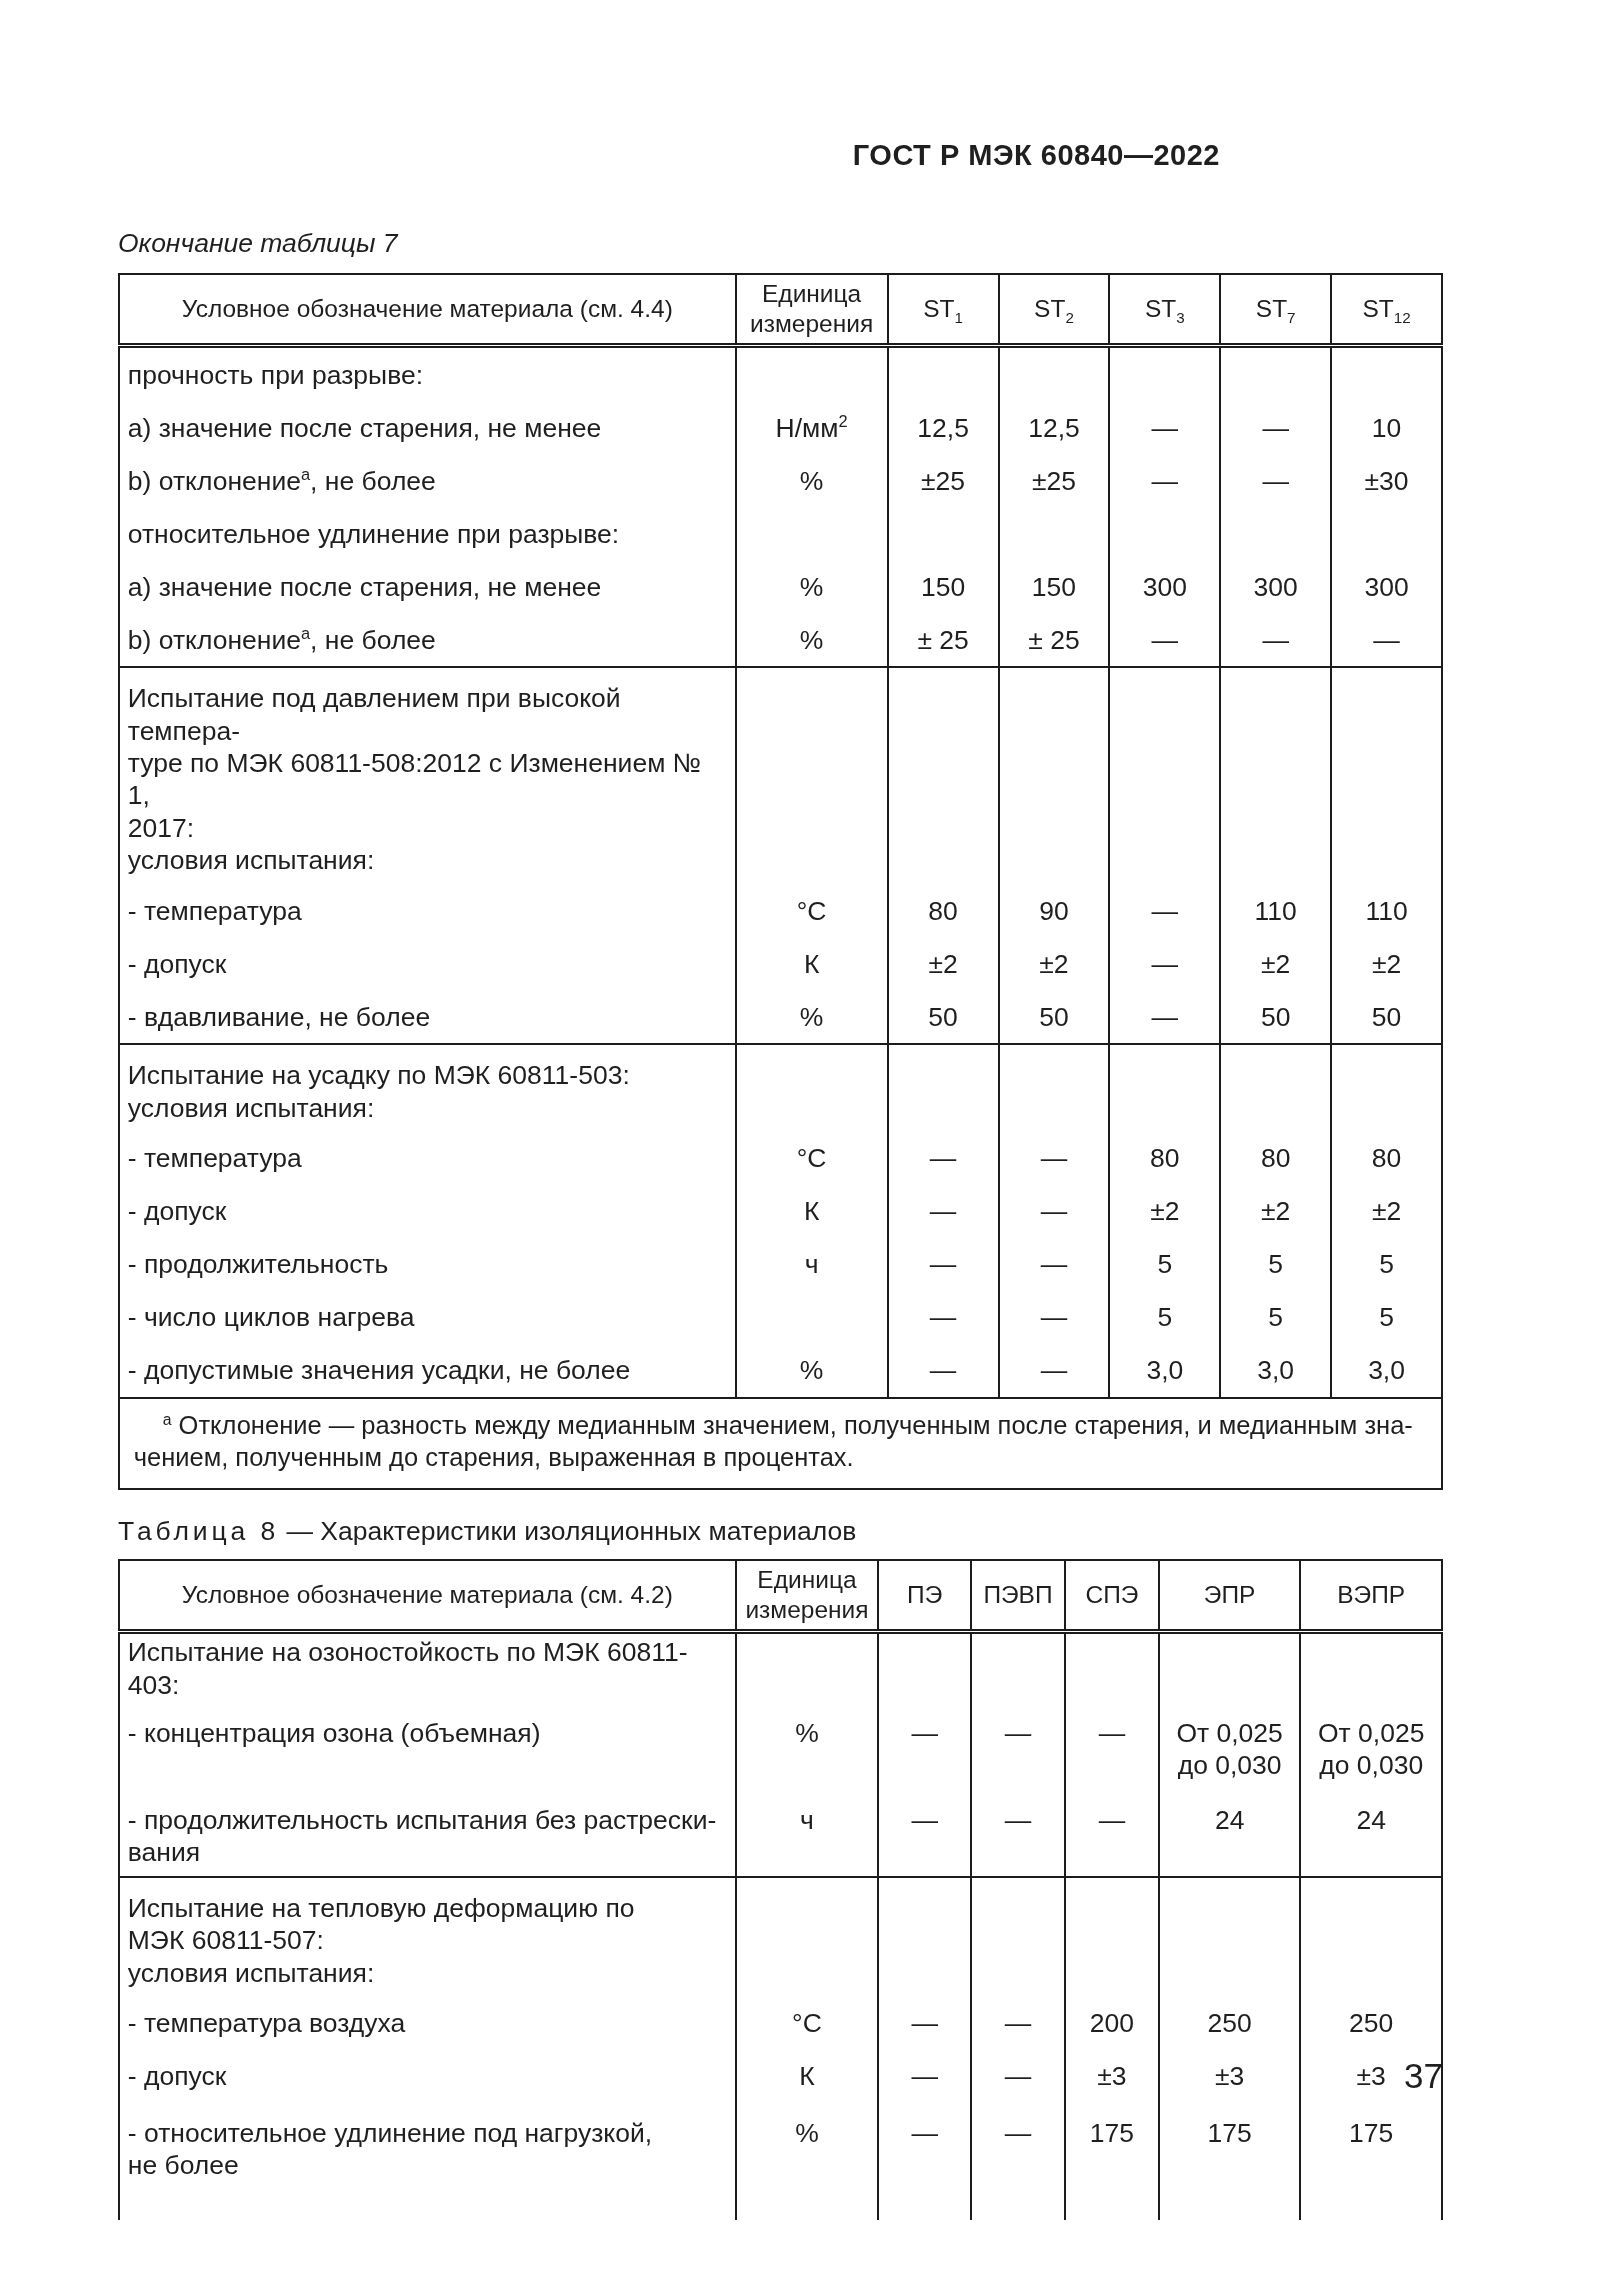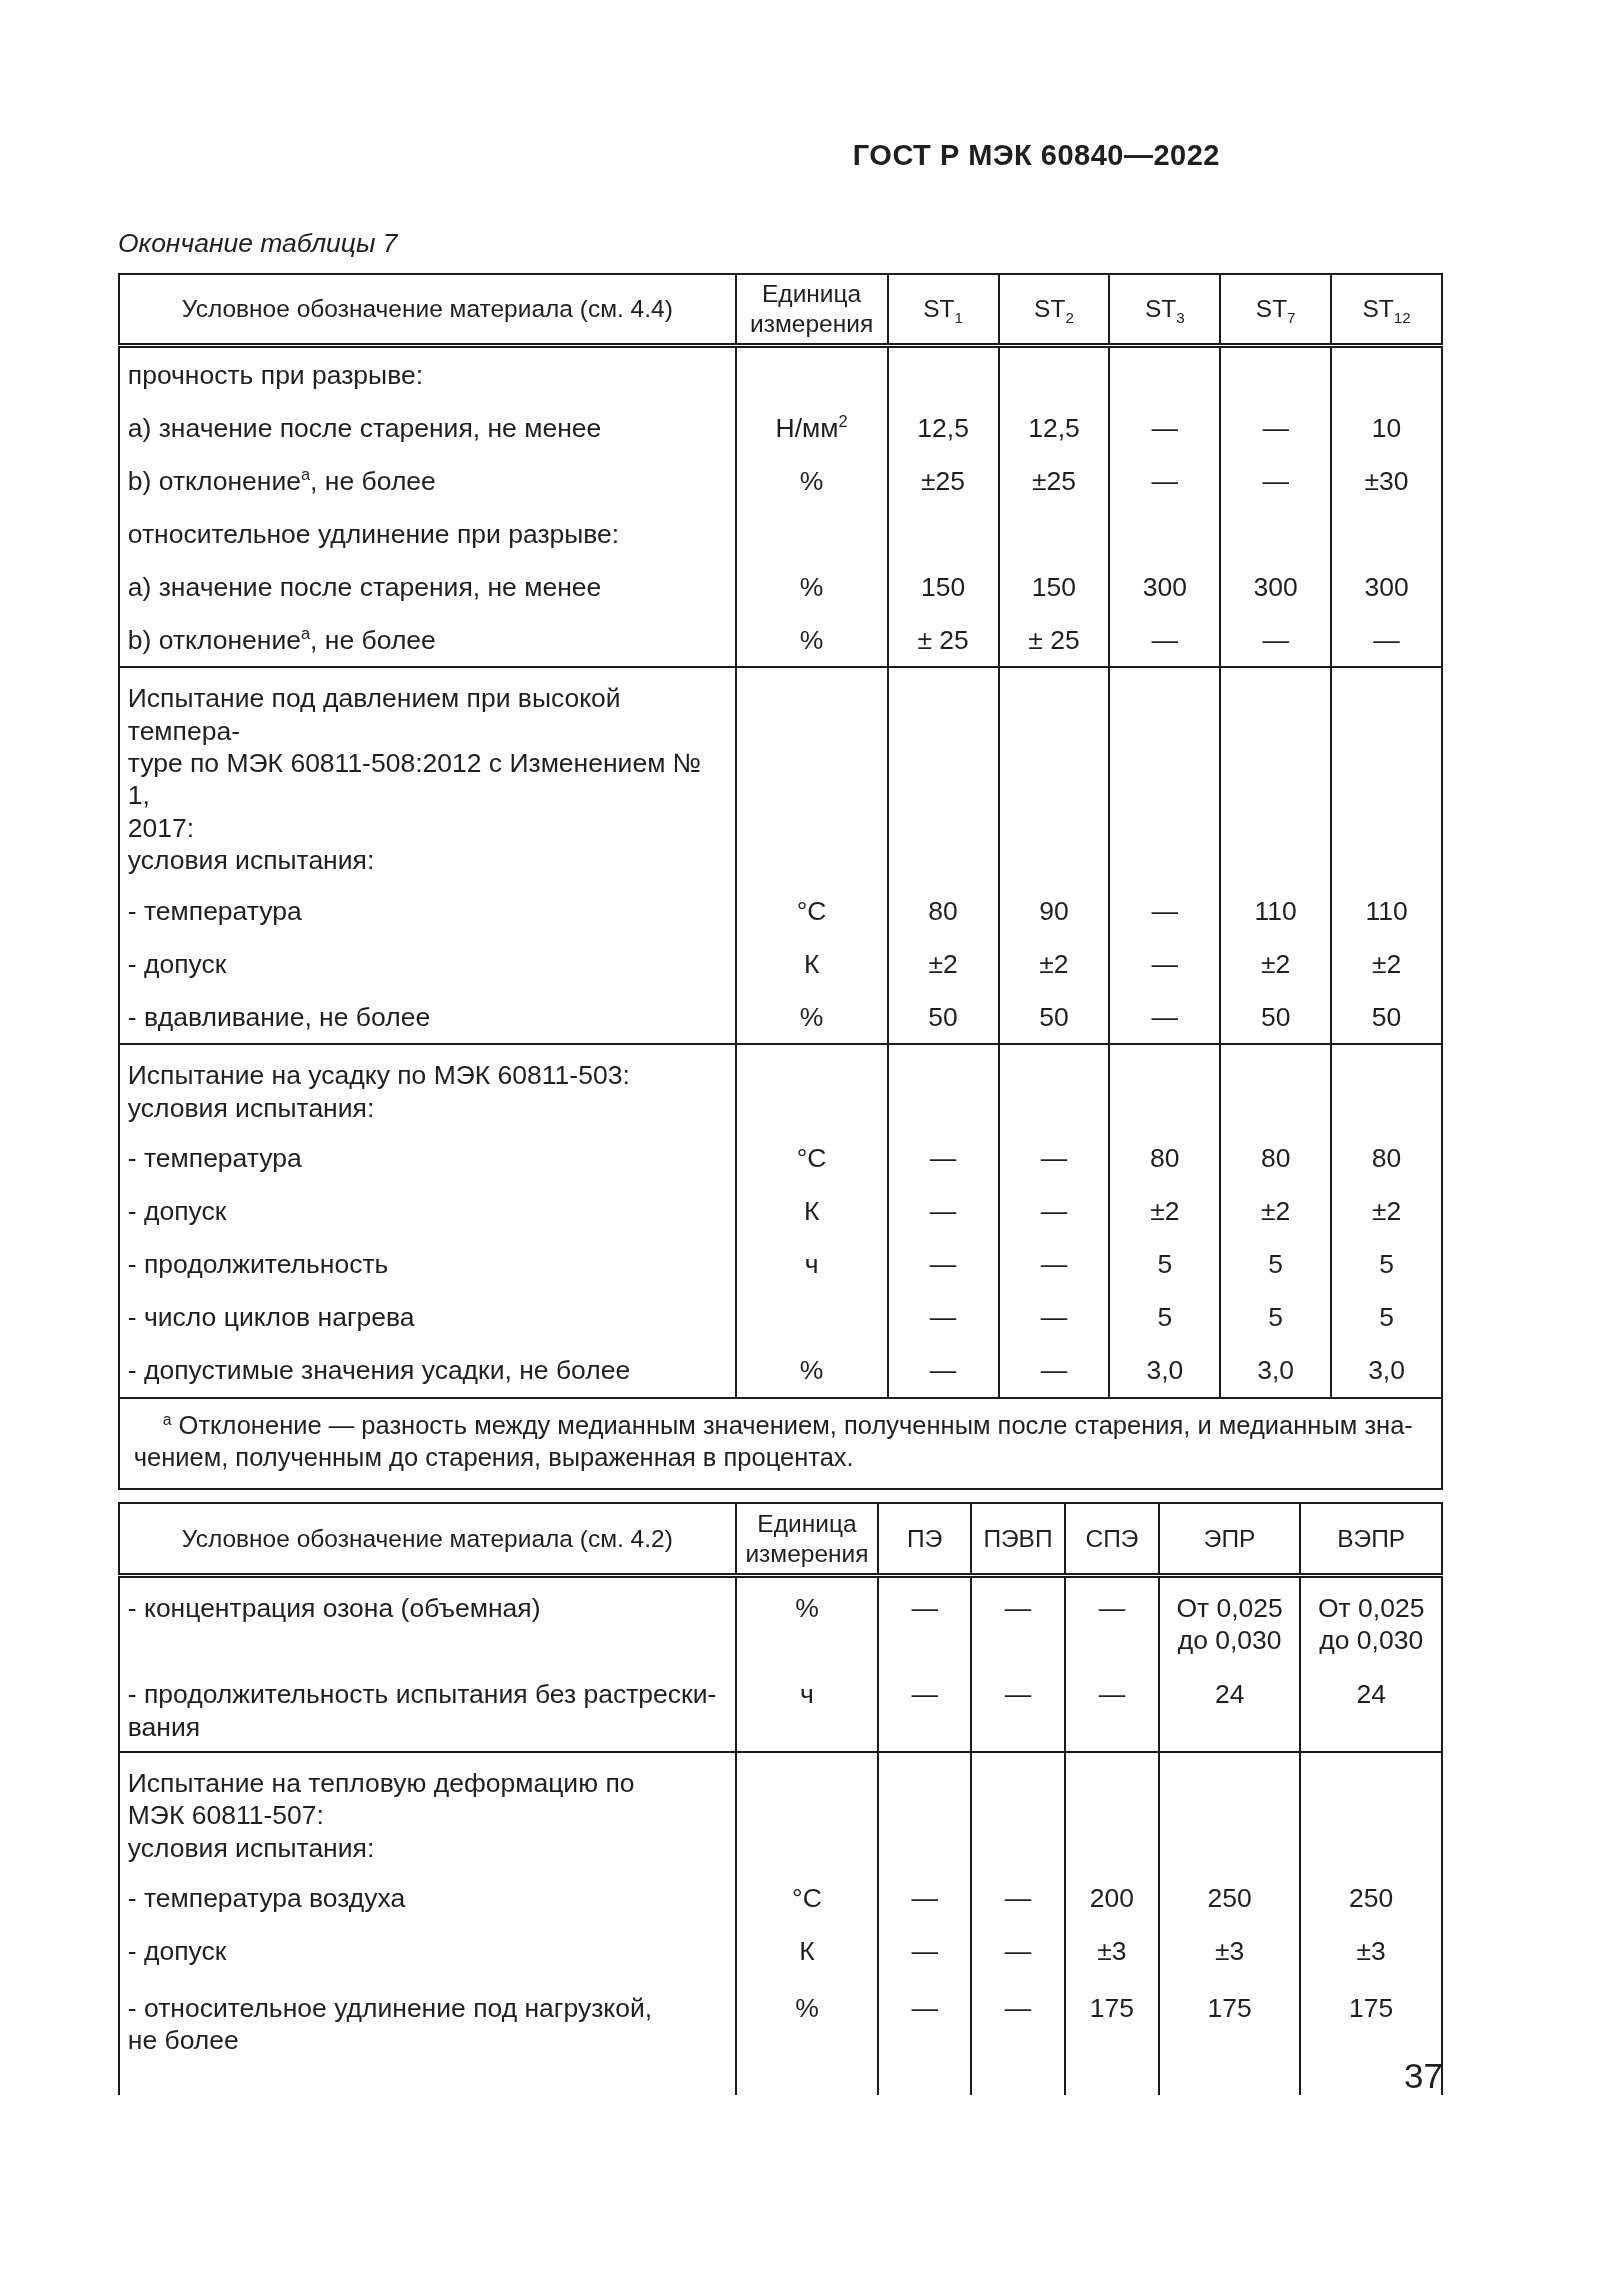--- a/index.html
+++ b/index.html
@@ -265,20 +265,21 @@
             <td class="val">3,0</td>
             <td class="val">3,0</td>
             <td class="val">3,0</td>
           </tr>
           <tr class="footnote-row">
             <td colspan="7"><sup>а</sup> Отклонение — разность между медианным значением, полученным после старения, и медианным зна-<br>чением, полученным до старения, выраженная в процентах.</td>
           </tr>
         </tbody>
     </table>
 
+    <p class="caption"><span class="cap-prefix">Таблица 8</span><span class="cap-rest"> — Характеристики изоляционных материалов</span></p>
 
     <table class="gost" id="table8">
       <colgroup>
         <col style="width:46.6%">
           <col style="width:10.8%">
         <col style="width:7.0%">
           <col style="width:7.1%">
           <col style="width:7.1%">
           <col style="width:10.7%">
           <col style="width:10.7%">
@@ -288,20 +289,29 @@
             <th>Условное обозначение материала (см. 4.2)</th>
             <th>Единица<br>измерения</th>
             <th>ПЭ</th>
             <th>ПЭВП</th>
             <th>СПЭ</th>
             <th>ЭПР</th>
             <th>ВЭПР</th>
           </tr>
         </thead>
       <tbody>
+          <tr>
+            <td class="label">Испытание на озоностойкость по МЭК 60811-403:</td>
+            <td class="unit"></td>
+            <td class="val"></td>
+            <td class="val"></td>
+            <td class="val"></td>
+            <td class="val"></td>
+            <td class="val"></td>
+          </tr>
           <tr class="top-align">
             <td class="label">-  концентрация озона (объемная)</td>
             <td class="unit">%</td>
             <td class="val">—</td>
             <td class="val">—</td>
             <td class="val">—</td>
             <td class="val">От 0,025<br>до 0,030</td>
             <td class="val">От 0,025<br>до 0,030</td>
           </tr>
           <tr class="top-align">

